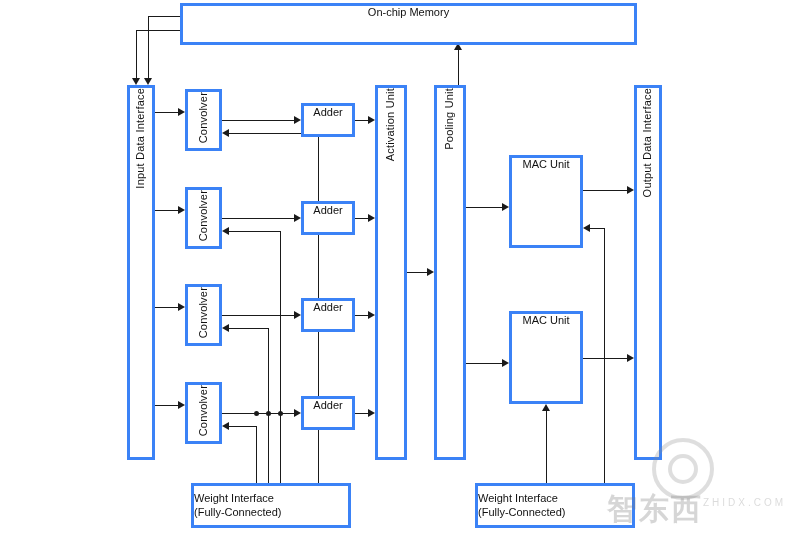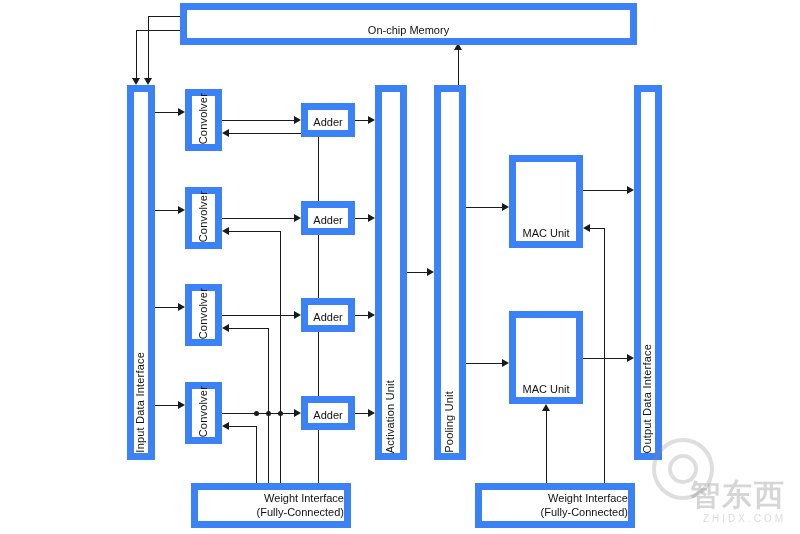--- a/index.html
+++ b/index.html
@@ -11,24 +11,24 @@
     position: relative;
     width: 800px;
     height: 534px;
     background: #ffffff;
     font-family: "Liberation Sans", sans-serif;
     overflow: hidden;
   }
   .box {
     position: absolute;
     box-sizing: border-box;
-    border: 7px solid #3b82f6;
+    border: 3px solid #3b82f6;
     background: #ffffff;
     display: flex;
-    align-items: flex-end;
+    align-items: flex-start;
     justify-content: center;
     text-align: center;
     color: #111111;
     font-size: 11px;
     line-height: 1.25;
     z-index: 3;
   }
   .box.vert span {
     writing-mode: vertical-rl;
     transform: rotate(180deg);
@@ -79,22 +79,21 @@
     background: #1a1a1a;
     z-index: 4;
   }
   #watermark {
     position: absolute;
     right: 14px;
     bottom: 10px;
     z-index: 6;
     opacity: 0.30;
     display: flex;
-    flex-direction: column;
-    align-items: flex-end;
+    flex-direction: row;
     pointer-events: none;
   }
   #watermark .wm-main {
     font-size: 30px;
     font-weight: bold;
     color: #7a7a7a;
     letter-spacing: 2px;
     line-height: 1;
   }
   #watermark .wm-sub {

